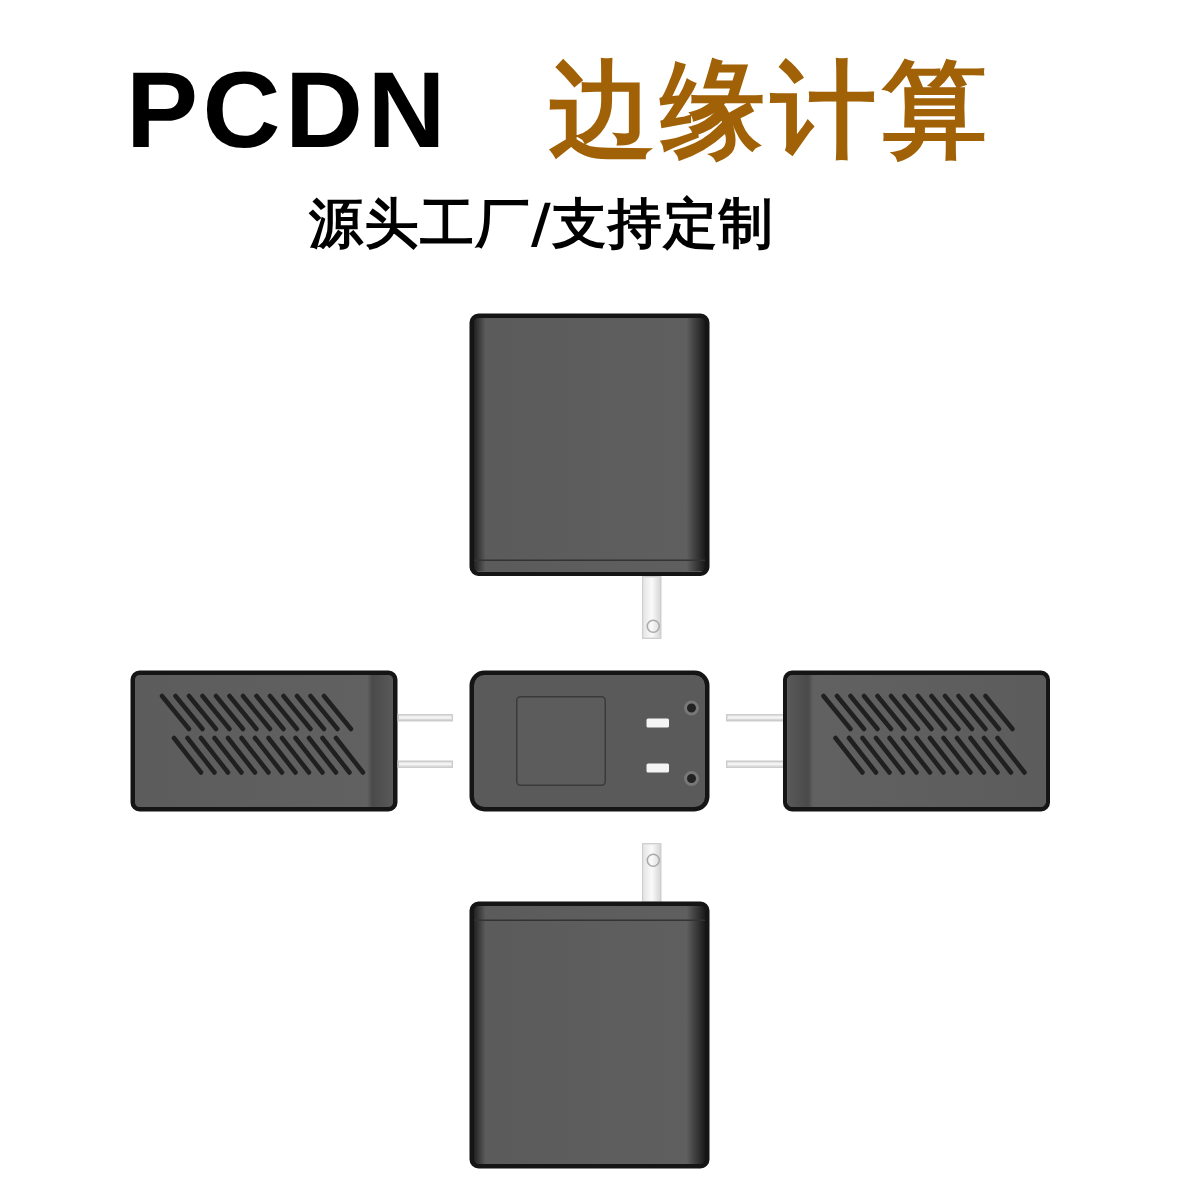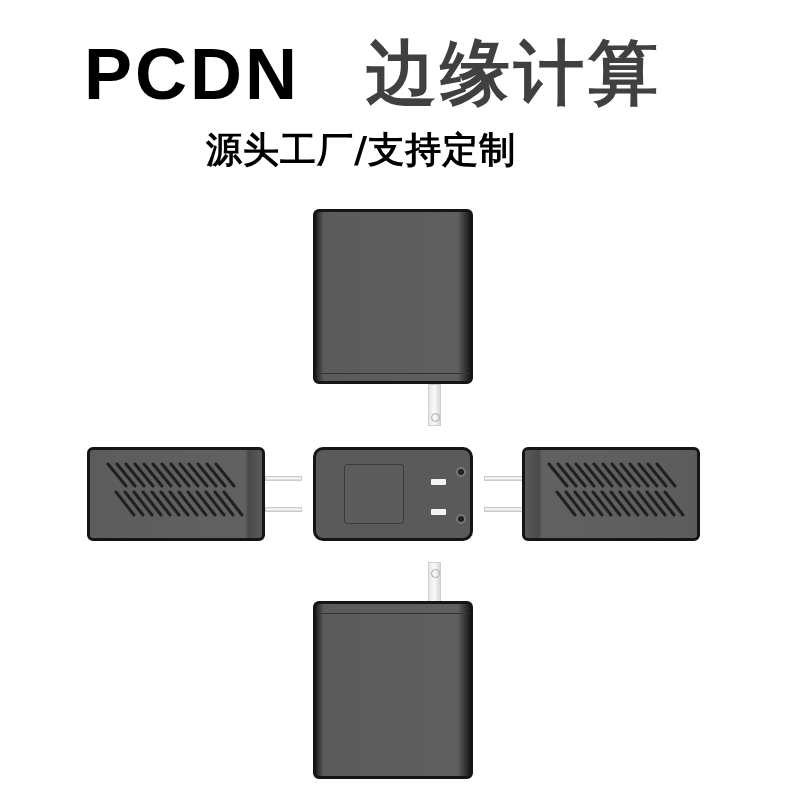--- a/index.html
+++ b/index.html
@@ -1,19 +1,19 @@
 <!DOCTYPE html>
 <html><head>
 <meta charset="utf-8">
 <style>
   html,body{margin:0;padding:0;background:#ffffff;}
   body{width:800px;height:800px;position:relative;overflow:hidden;font-family:"DejaVu Sans","Liberation Sans",sans-serif;}
   .title{position:absolute;left:0;top:18px;width:771px;height:100px;}
   .title .latin{position:absolute;left:84px;top:16px;font-family:"Liberation Sans","DejaVu Sans",sans-serif;font-weight:bold;font-size:72px;letter-spacing:3px;color:#000;line-height:80px;}
-  .title .cjk{position:absolute;left:366px;top:10px;font-weight:bold;font-size:70px;color:#404040;line-height:90px;letter-spacing:4px;}
+  .title .cjk{position:absolute;left:366px;top:10px;font-weight:bold;font-size:70px;color:#a16207;line-height:90px;letter-spacing:4px;}
   .subtitle{position:absolute;left:206px;top:128px;font-weight:bold;font-size:36px;color:#000;line-height:44px;letter-spacing:1px;}
   .dev{position:absolute;background:#5d5d5d;border:3px solid #151515;box-sizing:border-box;border-radius:6px;}
   .dev.top{left:313px;top:209px;width:160px;height:175px;background:linear-gradient(90deg,#222 0,#5b5b5b 5%,#5f5f5f 92%,#1a1a1a 100%);}
   .dev.top .band{position:absolute;left:0;right:0;bottom:7px;height:1px;background:#333;}
   .dev.bottom{left:313px;top:601px;width:160px;height:178px;background:linear-gradient(90deg,#222 0,#5b5b5b 5%,#5f5f5f 92%,#1a1a1a 100%);}
   .dev.bottom .band{position:absolute;left:0;right:0;top:9px;height:1px;background:#333;}
   .prong-v{position:absolute;width:13px;background:linear-gradient(90deg,#e6e6e6,#fafafa,#d8d8d8);border:1px solid #cfcfcf;box-sizing:border-box;}
   .prong-v .hole{position:absolute;left:2px;width:7px;height:7px;border:1px solid #aaa;border-radius:50%;}
   .dev.side{top:447px;width:178px;height:94px;}
   .dev.left{left:87px;background:linear-gradient(90deg,#5c5c5c 0,#616161 90%,#4a4a4a 92%,#595959 100%);}

